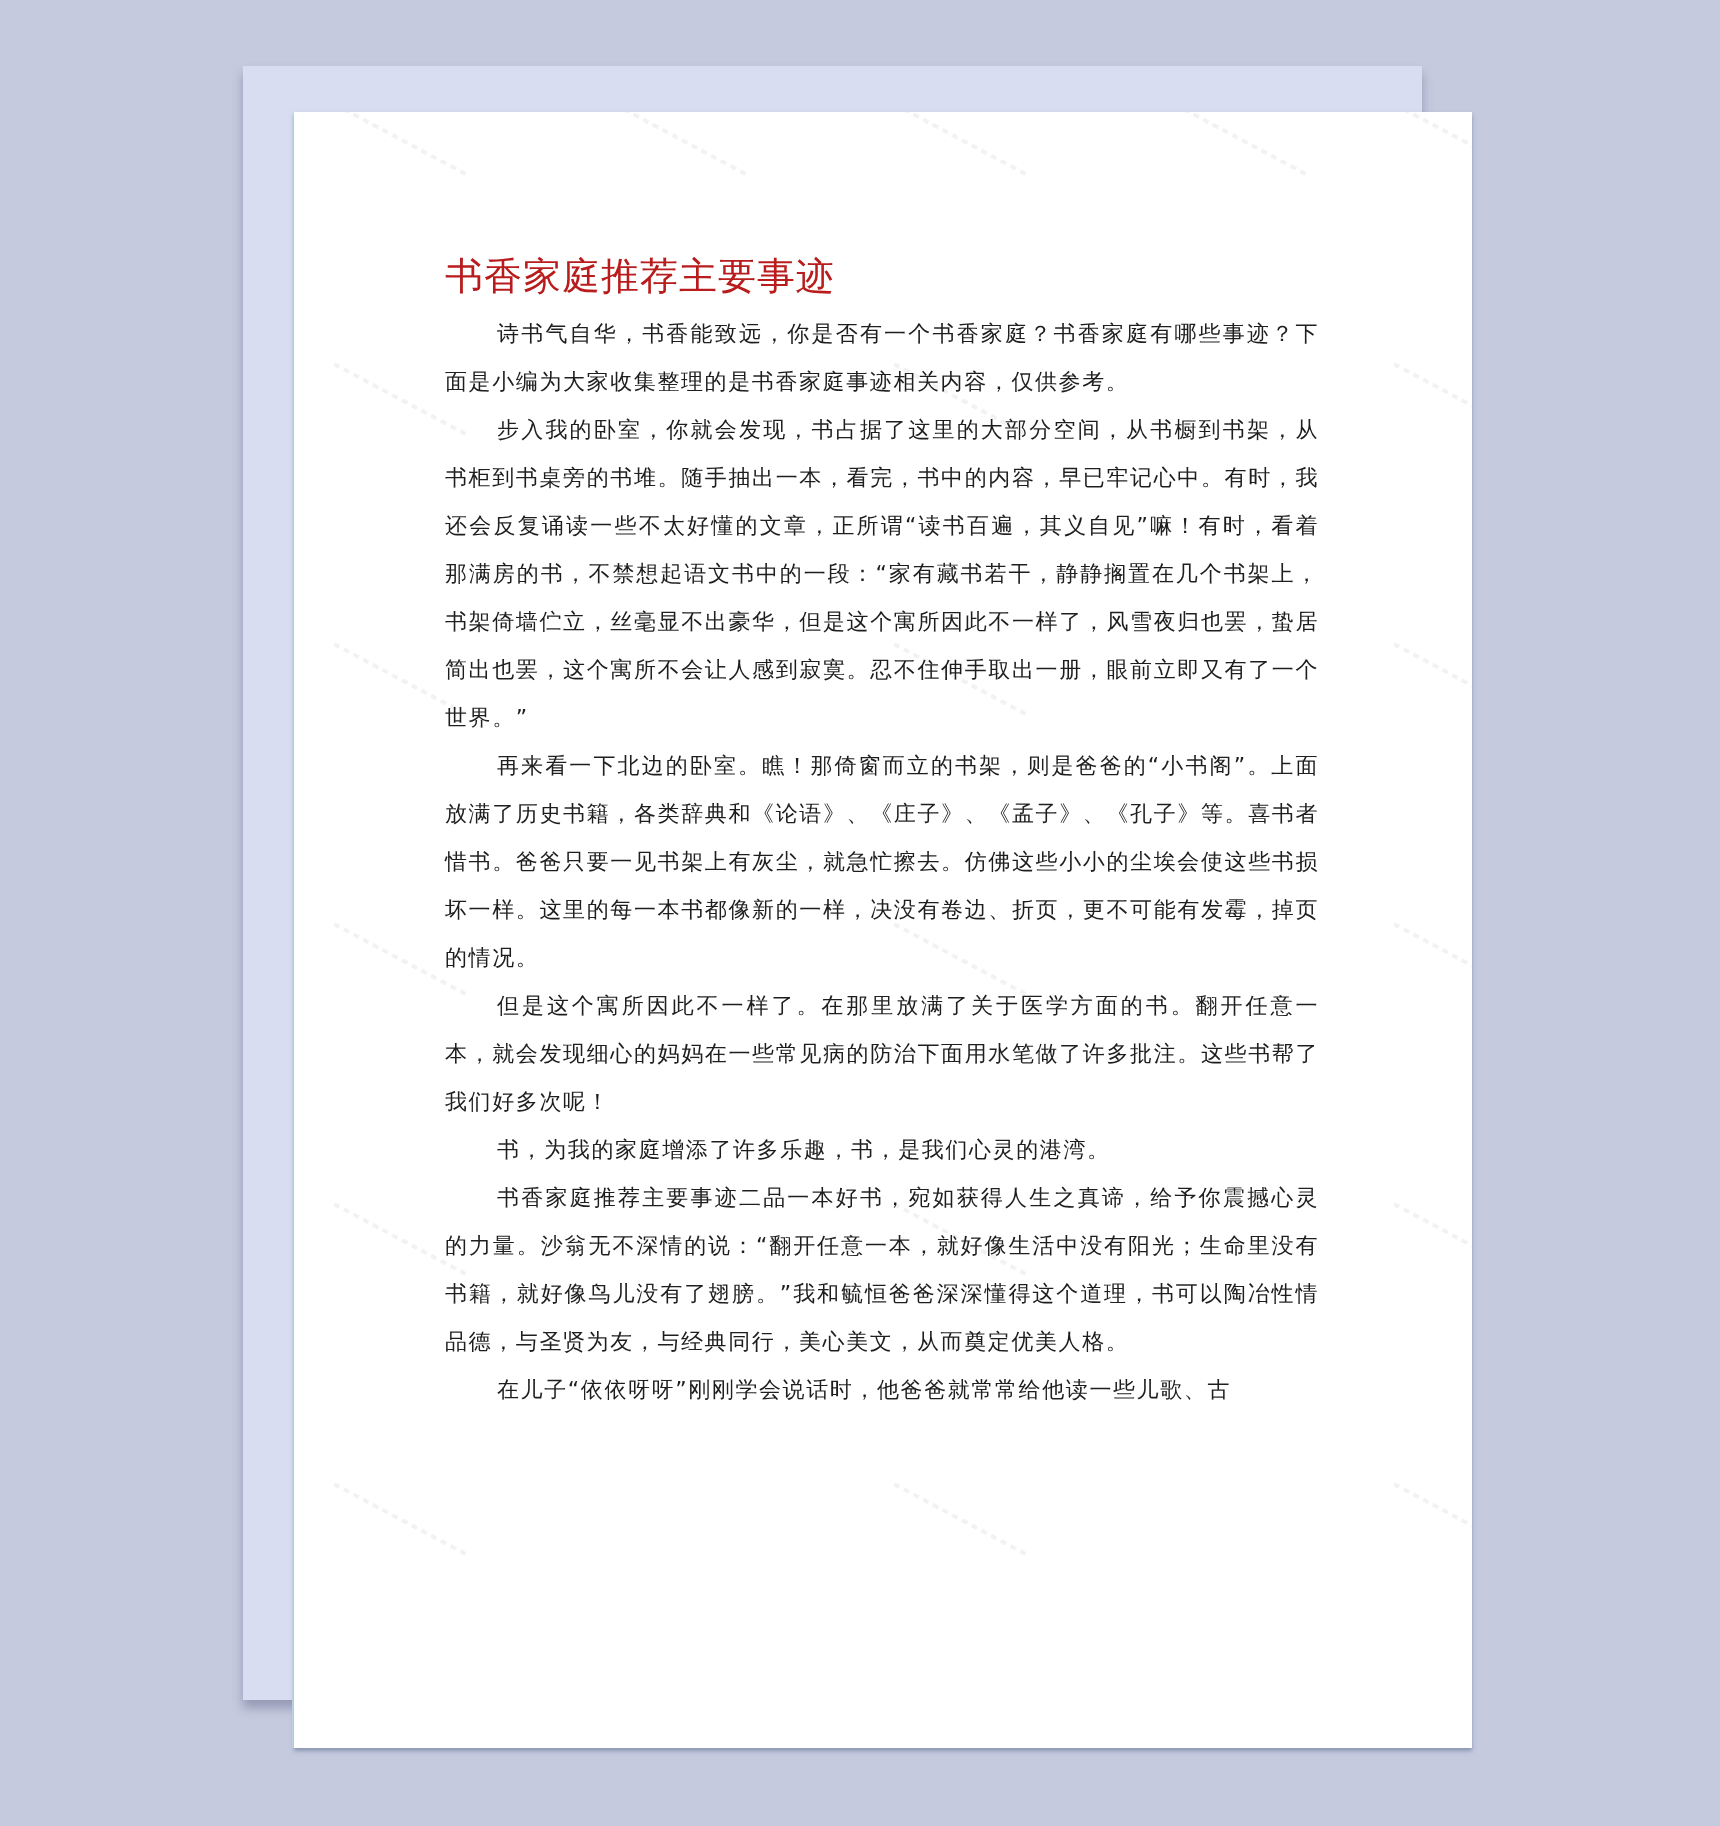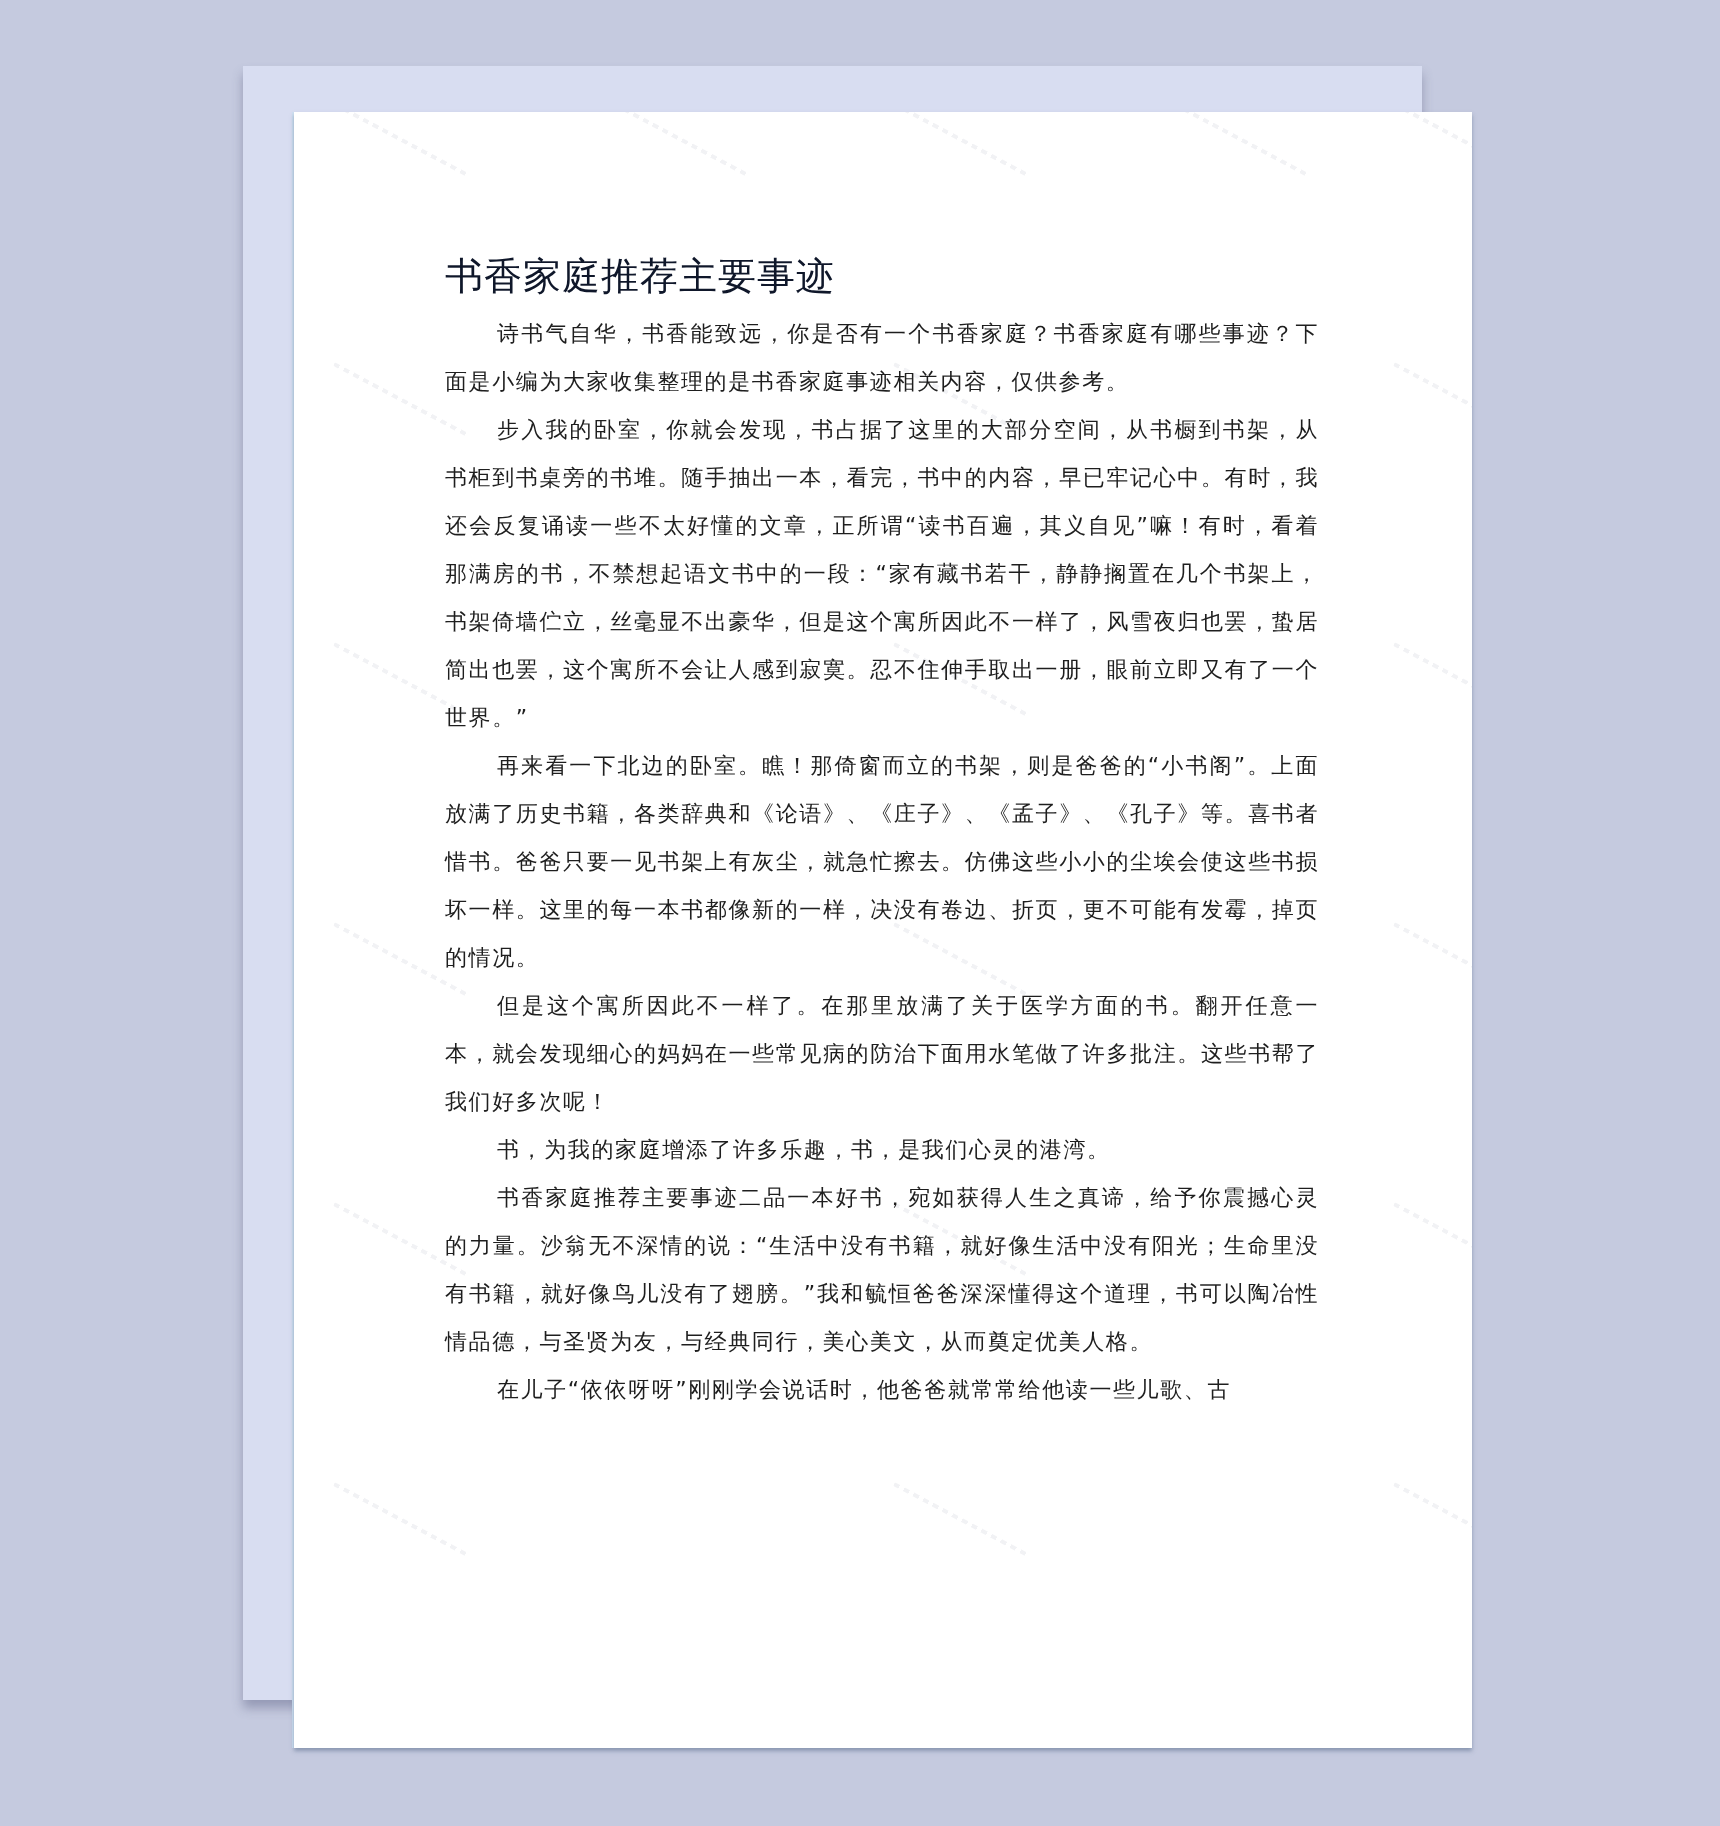--- a/index.html
+++ b/index.html
@@ -54,21 +54,21 @@
     top: 138px;
     width: 874px;
     color: #1e1e1e;
   }
   .doc-title {
     font-size: 38px;
     line-height: 52px;
     margin: 0 0 8px 0;
     font-weight: normal;
     letter-spacing: 1px;
-    color: #0f172a;
+    color: #b91c1c;
   }
   .para {
     font-size: 22px;
     line-height: 48px;
     text-indent: 52px;
     margin: 0;
     text-align: justify;
     letter-spacing: 1.6px;
     word-break: break-all;
   }
@@ -102,16 +102,16 @@
     <div class="wm" style="left:1100px;top:1370px;"></div>
   </div>
 
   <div class="doc-content">
     <h1 class="doc-title">书香家庭推荐主要事迹</h1>
     <p class="para">诗书气自华，书香能致远，你是否有一个书香家庭？书香家庭有哪些事迹？下面是小编为大家收集整理的是书香家庭事迹相关内容，仅供参考。</p>
     <p class="para">步入我的卧室，你就会发现，书占据了这里的大部分空间，从书橱到书架，从书柜到书桌旁的书堆。随手抽出一本，看完，书中的内容，早已牢记心中。有时，我还会反复诵读一些不太好懂的文章，正所谓“读书百遍，其义自见”嘛！有时，看着那满房的书，不禁想起语文书中的一段：“家有藏书若干，静静搁置在几个书架上，书架倚墙伫立，丝毫显不出豪华，但是这个寓所因此不一样了，风雪夜归也罢，蛰居简出也罢，这个寓所不会让人感到寂寞。忍不住伸手取出一册，眼前立即又有了一个世界。”</p>
     <p class="para">再来看一下北边的卧室。瞧！那倚窗而立的书架，则是爸爸的“小书阁”。上面放满了历史书籍，各类辞典和《论语》、《庄子》、《孟子》、《孔子》等。喜书者惜书。爸爸只要一见书架上有灰尘，就急忙擦去。仿佛这些小小的尘埃会使这些书损坏一样。这里的每一本书都像新的一样，决没有卷边、折页，更不可能有发霉，掉页的情况。</p>
     <p class="para">但是这个寓所因此不一样了。在那里放满了关于医学方面的书。翻开任意一本，就会发现细心的妈妈在一些常见病的防治下面用水笔做了许多批注。这些书帮了我们好多次呢！</p>
     <p class="para">书，为我的家庭增添了许多乐趣，书，是我们心灵的港湾。</p>
-    <p class="para">书香家庭推荐主要事迹二品一本好书，宛如获得人生之真谛，给予你震撼心灵的力量。沙翁无不深情的说：“生活中没有书籍，就好像生活中没有阳光；生命里没有书籍，就好像鸟儿没有了翅膀。”我和毓恒爸爸深深懂得这个道理，书可以陶冶性情品德，与圣贤为友，与经典同行，美心美文，从而奠定优美人格。</p>
+    <p class="para">书香家庭推荐主要事迹二品一本好书，宛如获得人生之真谛，给予你震撼心灵的力量。沙翁无不深情的说：“翻开任意一本，就好像生活中没有阳光；生命里没有书籍，就好像鸟儿没有了翅膀。”我和毓恒爸爸深深懂得这个道理，书可以陶冶性情品德，与圣贤为友，与经典同行，美心美文，从而奠定优美人格。</p>
     <p class="para">在儿子“依依呀呀”刚刚学会说话时，他爸爸就常常给他读一些儿歌、古</p>
   </div>
 </div>
 
 </body></html>

